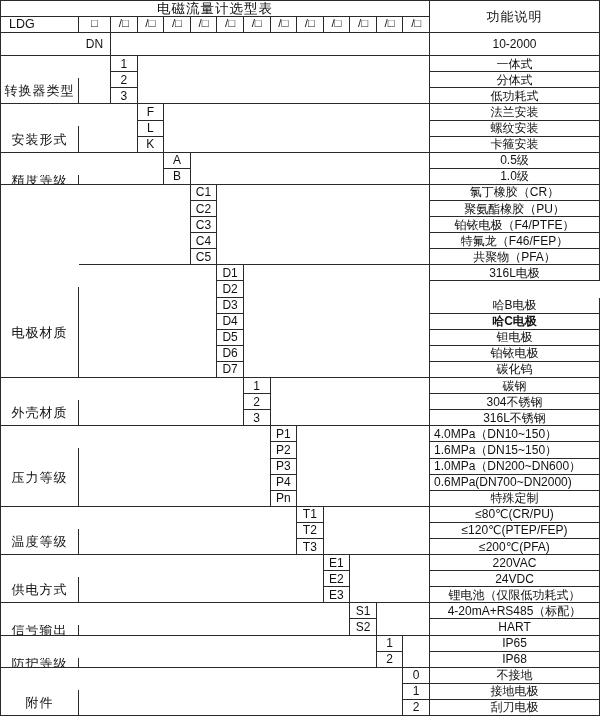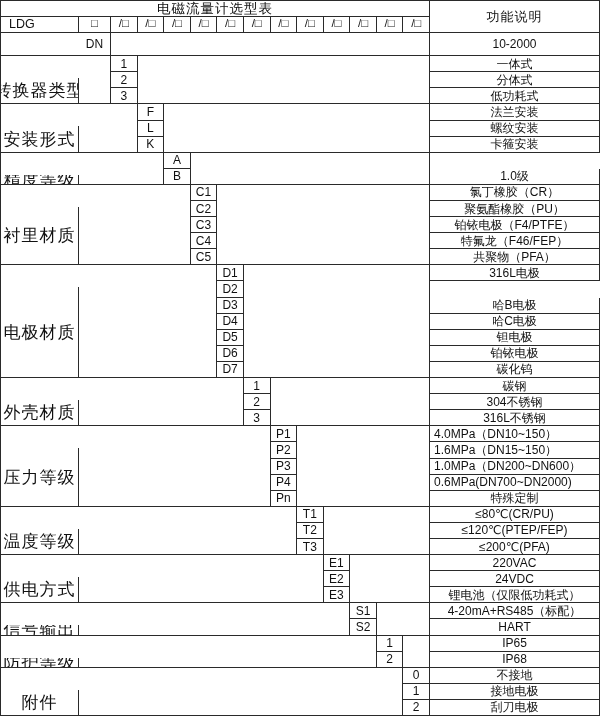--- a/index.html
+++ b/index.html
@@ -21,21 +21,21 @@
     border-bottom: 1px solid var(--bc);
     display: flex; align-items: center; justify-content: center;
     font-size: 12px; line-height: 1;
     overflow: hidden; white-space: nowrap;
     min-width: 0; min-height: 0;
   }
   .cell.align-left { justify-content: flex-start; padding-left: 4px; }
   .title-cell { font-size: 13.5px; letter-spacing: 1px; }
   .fheader-cell { font-size: 13px; letter-spacing: 1px; }
   .model-prefix-cell { justify-content: flex-start; padding-left: 8px; font-size: 12.5px; }
-  .label-cell { font-size: 17px; letter-spacing: 1px; margin-top: 22px; }
+  .label-cell { font-size: 13px; letter-spacing: 1px; margin-top: 22px; }
   .code-cell { font-size: 12px; }
   .slot-cell { font-size: 11.5px; padding-bottom: 1px; }
   .desc-cell { font-size: 12px; }
 </style>
 </head>
 <body>
 
 <div class="table" id="selection-table">
   <div class="cell title-cell" style="grid-column:1/15;grid-row:1;">电磁流量计选型表</div>
   <div class="cell fheader-cell" style="grid-column:15;grid-row:1/3;text-align:center;">功能说明</div>
@@ -74,22 +74,22 @@
     <div class="cell code-cell" style="grid-area: 9 / 4;">K</div>
     <div class="cell" style="grid-area: 7 / 5 / 10 / 15;"></div>
     <div class="cell desc-cell" style="grid-area: 7 / 15;">法兰安装</div>
     <div class="cell desc-cell" style="grid-area: 8 / 15;">螺纹安装</div>
     <div class="cell desc-cell" style="grid-area: 9 / 15;">卡箍安装</div>
     <div class="cell label-cell" style="grid-area: 10 / 1 / 12;">精度等级</div>
     <div class="cell" style="grid-area: 10 / 2 / 12 / 5;"></div>
     <div class="cell code-cell" style="grid-area: 10 / 5;">A</div>
     <div class="cell code-cell" style="grid-area: 11 / 5;">B</div>
     <div class="cell" style="grid-area: 10 / 6 / 12 / 15;"></div>
+    <div class="cell desc-cell" style="grid-area: 10 / 15;">0.5级</div>
     <div class="cell desc-cell" style="grid-area: 11 / 15;">1.0级</div>
-    <div class="cell label-cell" style="grid-area: 12 / 1 / 17;">衬里材质</div>
     <div class="cell" style="grid-area: 12 / 2 / 17 / 6;"></div>
     <div class="cell code-cell" style="grid-area: 12 / 6;">C1</div>
     <div class="cell code-cell" style="grid-area: 13 / 6;">C2</div>
     <div class="cell code-cell" style="grid-area: 14 / 6;">C3</div>
     <div class="cell code-cell" style="grid-area: 15 / 6;">C4</div>
     <div class="cell code-cell" style="grid-area: 16 / 6;">C5</div>
     <div class="cell" style="grid-area: 12 / 7 / 17 / 15;"></div>
     <div class="cell desc-cell" style="grid-area: 12 / 15;">氯丁橡胶（CR）</div>
     <div class="cell desc-cell" style="grid-area: 13 / 15;">聚氨酯橡胶（PU）</div>
     <div class="cell desc-cell" style="grid-area: 14 / 15;">铂铱电极（F4/PTFE）</div>
@@ -100,21 +100,21 @@
     <div class="cell code-cell" style="grid-area: 17 / 7;">D1</div>
     <div class="cell code-cell" style="grid-area: 18 / 7;">D2</div>
     <div class="cell code-cell" style="grid-area: 19 / 7;">D3</div>
     <div class="cell code-cell" style="grid-area: 20 / 7;">D4</div>
     <div class="cell code-cell" style="grid-area: 21 / 7;">D5</div>
     <div class="cell code-cell" style="grid-area: 22 / 7;">D6</div>
     <div class="cell code-cell" style="grid-area: 23 / 7;">D7</div>
     <div class="cell" style="grid-area: 17 / 8 / 24 / 15;"></div>
     <div class="cell desc-cell" style="grid-area: 17 / 15;">316L电极</div>
     <div class="cell desc-cell" style="grid-area: 19 / 15;">哈B电极</div>
-    <div class="cell desc-cell" style="grid-area: 20 / 15;">哈C电极</div>
+    <div class="cell desc-cell" style="grid-area: 20 / 15; font-weight: bold;">哈C电极</div>
     <div class="cell desc-cell" style="grid-area: 21 / 15;">钽电极</div>
     <div class="cell desc-cell" style="grid-area: 22 / 15;">铂铱电极</div>
     <div class="cell desc-cell" style="grid-area: 23 / 15;">碳化钨</div>
     <div class="cell label-cell" style="grid-area: 24 / 1 / 27;">外壳材质</div>
     <div class="cell" style="grid-area: 24 / 2 / 27 / 8;"></div>
     <div class="cell code-cell" style="grid-area: 24 / 8;">1</div>
     <div class="cell code-cell" style="grid-area: 25 / 8;">2</div>
     <div class="cell code-cell" style="grid-area: 26 / 8;">3</div>
     <div class="cell" style="grid-area: 24 / 9 / 27 / 15;"></div>
     <div class="cell desc-cell" style="grid-area: 24 / 15;">碳钢</div>

